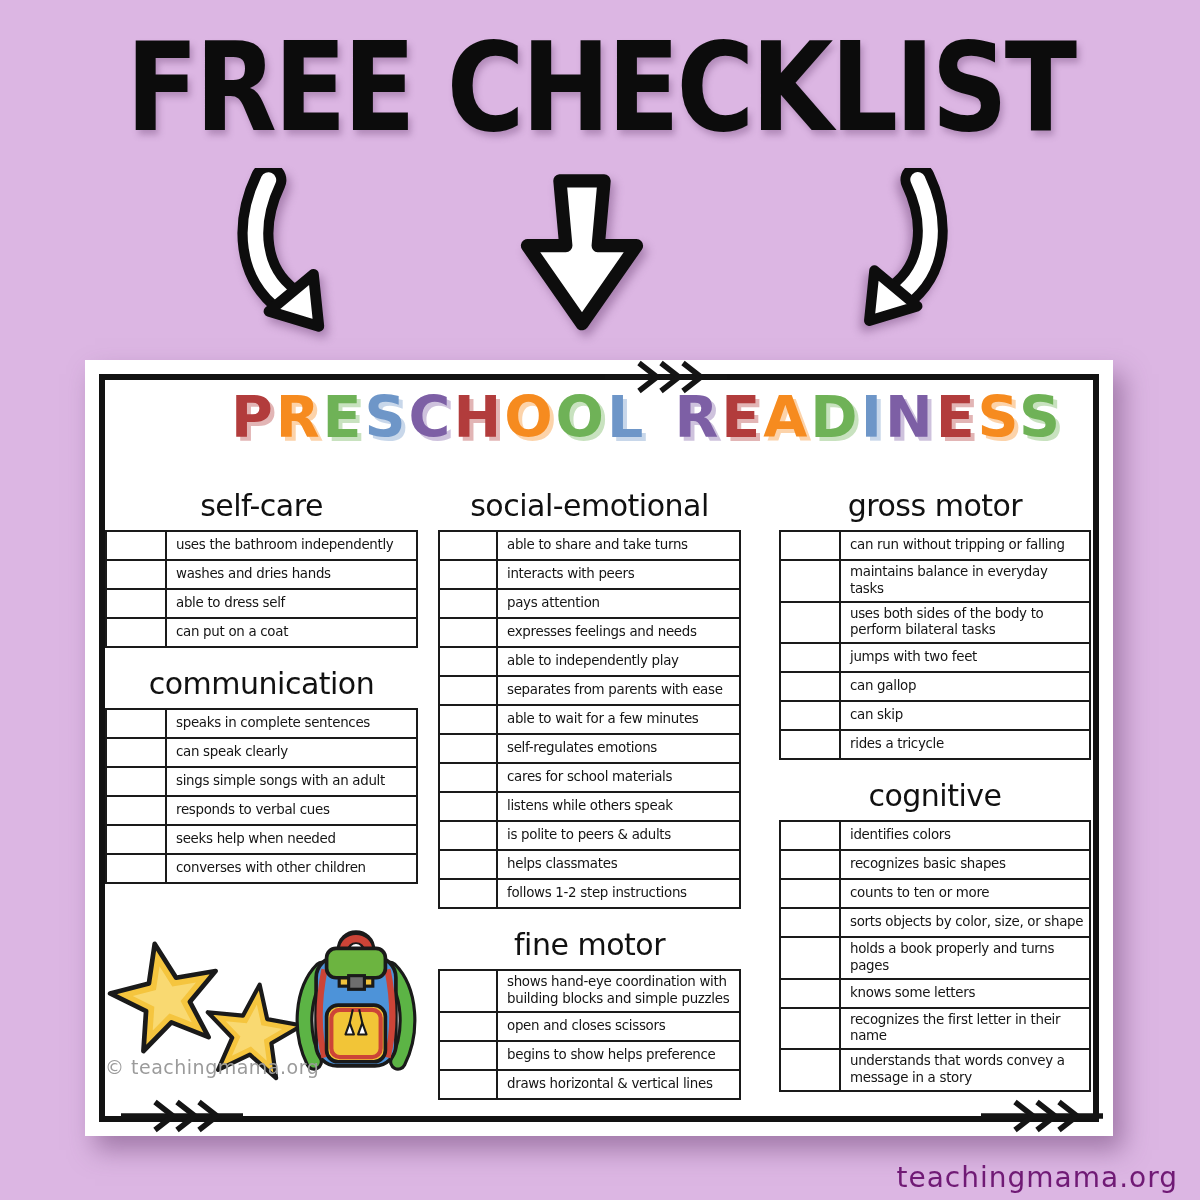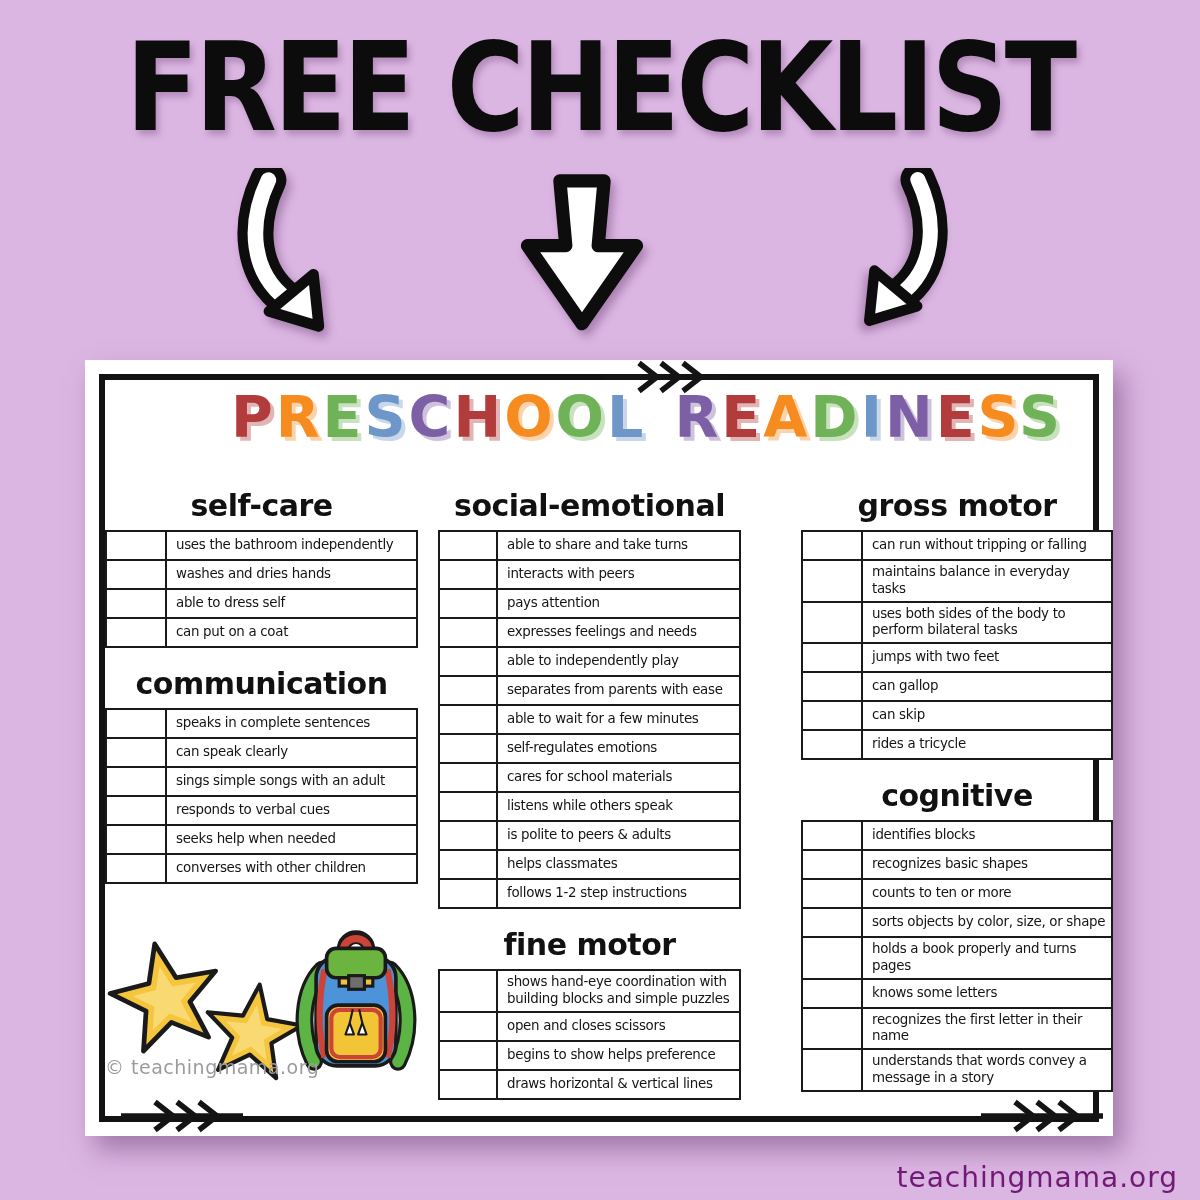--- a/index.html
+++ b/index.html
@@ -34,24 +34,24 @@
   
   .ptitle {
     position:absolute; top:24px; left:0; width:100%; text-align:center;
     font-size:57px; font-weight:bold; letter-spacing:3px; white-space:nowrap;padding-left:48px;
   }
   .ptitle span.sp { display:inline-block; width:28px; }
   
   .col { position:absolute; top:128px; }
   .c1 { left:20px;  width:313px; }
   .c2 { left:353px; width:303px; }
-  .c3 { left:716px; width:312px; }
+  .c3 { left:694px; width:312px; }
   .sec + .sec { margin-top:18px; }
   .sec-title {
-    margin:0 0 7px 0; text-align:center; font-size:30px; font-weight:bold;
+    margin:0 0 7px 0; text-align:center; font-size:30px; font-weight:normal;
     letter-spacing:-0.5px; color:#111;
   }
   .tbl { border:2.5px solid #1a1a1a; background:#fff; }
   .row { display:flex; border-top:2.5px solid #1a1a1a; min-height:27px;padding-left:18px; }
   .row:first-child { border-top:none; }
   .cb  { flex:0 0 40px; border-right:2.5px solid #1a1a1a; cursor:pointer; }
   .c2 .cb { flex-basis:38px; }
   .tx  {
     flex:1; display:flex; align-items:center; padding:3px 5px 3px 9px;
     font-size:13.4px; letter-spacing:-0.3px; line-height:1.25; color:#141414;
@@ -310,21 +310,21 @@
               <div class="cb"></div>
               <div class="tx">rides a tricycle</div>
             </div>
           </div>
       </section>
       <section class="sec">
         <h2 class="sec-title">cognitive</h2>
         <div class="tbl">
             <div class="row">
               <div class="cb"></div>
-              <div class="tx">identifies blocks</div>
+              <div class="tx">identifies colors</div>
             </div>
             <div class="row">
               <div class="cb"></div>
               <div class="tx">recognizes basic shapes</div>
             </div>
             <div class="row">
               <div class="cb"></div>
               <div class="tx">counts to ten or more</div>
             </div>
             <div class="row">

